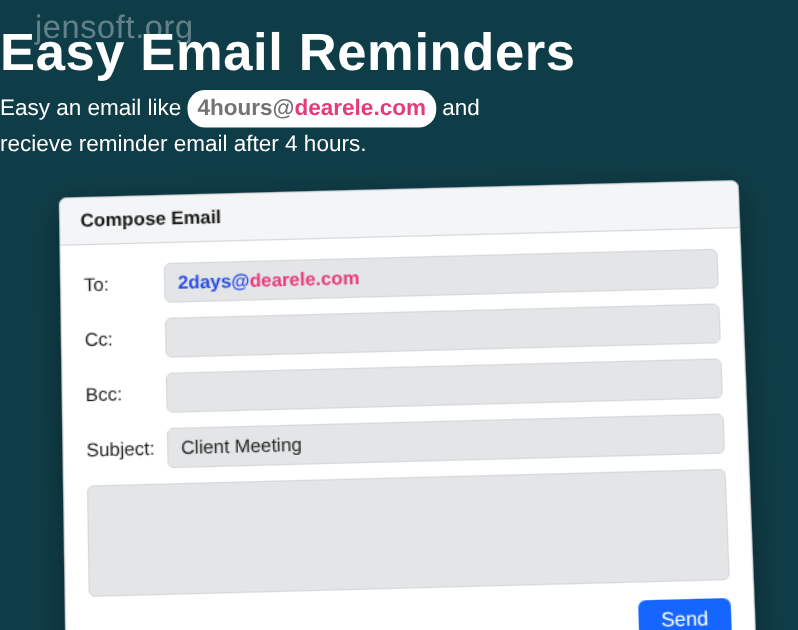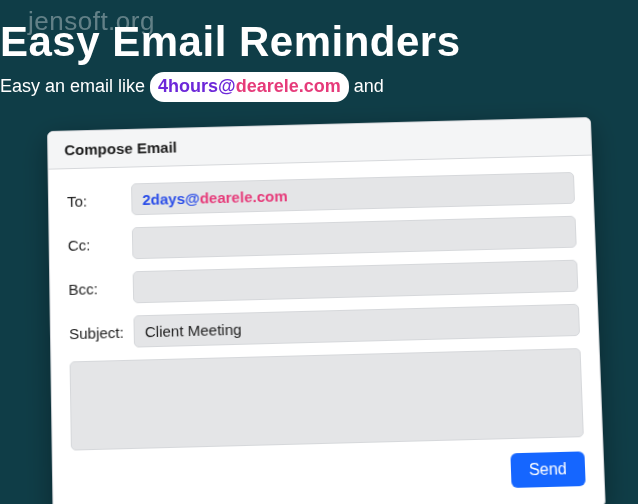--- a/index.html
+++ b/index.html
@@ -18,21 +18,21 @@
   z-index: 30;
   pointer-events: none;
 }
 .hero { text-align: left; color: #fff; padding-top: 18px; }
 .hero h1 { font-size: 42px; font-weight: 600; letter-spacing: 0.5px; }
 .hero p { margin-top: 6px; font-size: 18px; font-weight: 400; line-height: 1.5; }
 .pill {
   display: inline-block; background: #fff; border-radius: 14px;
   padding: 1px 8px 2px 8px; vertical-align: middle;
 }
-.pill .em-local { color: #6d28d9; font-weight: 700; }
+.pill .em-local { color: #737373; font-weight: 700; }
 .pill .em-domain { color: #e63b7a; font-weight: 700; }
 
 .stage { position: relative; perspective: 1600px; width: 638px; margin-top: 22px; }
 .card-wrap { transform: rotateX(4deg) rotateZ(-1.5deg); transform-origin: 50% 0; }
 .card {
   width: 544px; margin: 0 auto;
   background: #fff; border: 1px solid #cfd2d6; border-radius: 6px;
   box-shadow: 0 8px 28px rgba(0,0,0,0.35);
   overflow: hidden;
 }
@@ -67,20 +67,21 @@
 <div class="watermark">jensoft.org</div>
 
 <div class="hero">
   <h1>Easy Email Reminders</h1>
   <p>
     <span>Easy an email like </span>
     <span class="pill">
       <span class="em-local">4hours</span><span class="em-local">@</span><span class="em-domain">dearele.com</span>
     </span>
     <span> and</span><br>
+    <span>recieve reminder email after 4 hours.</span>
   </p>
 </div>
 
 <div class="stage">
   <div class="card-wrap">
     <div class="card">
       <div class="card-header">Compose Email</div>
       <div class="card-body">
 
         <div class="row">

